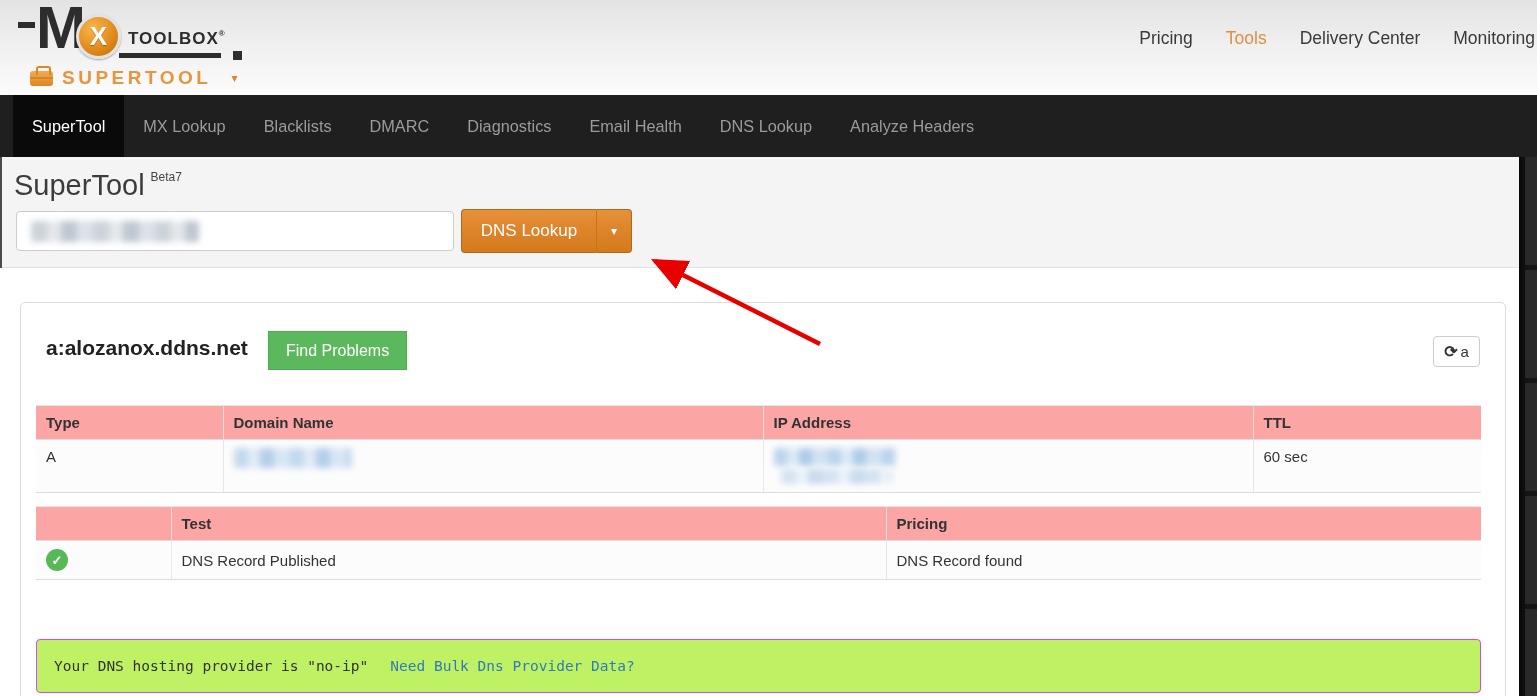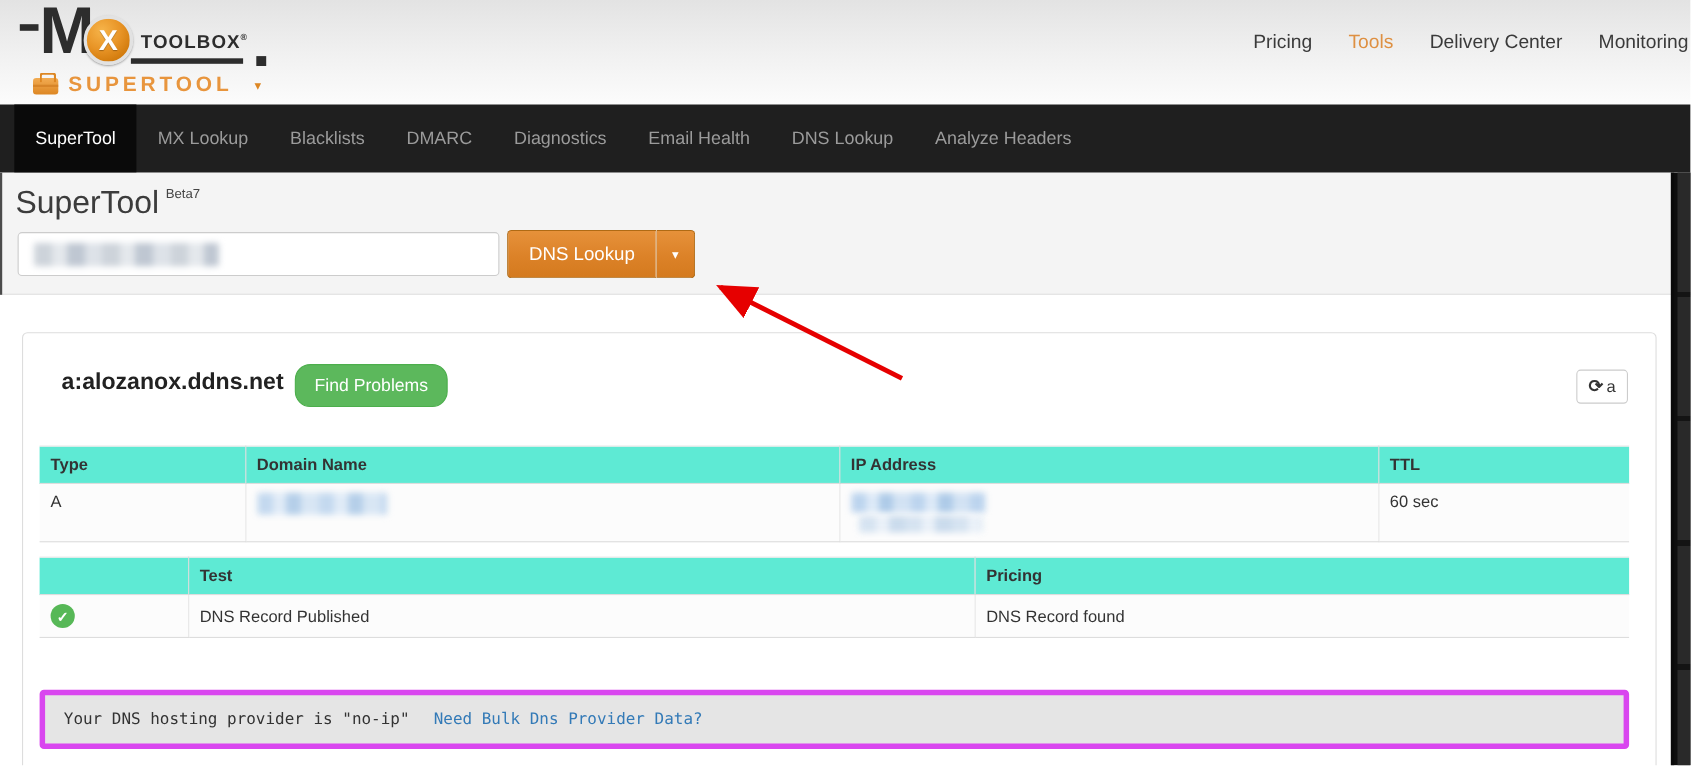--- a/index.html
+++ b/index.html
@@ -65,44 +65,44 @@
   .redact-domain { width:118px; height:20px;
     background:repeating-linear-gradient(90deg,#c4d9ef 0 14px,#e0ebf7 14px 26px,#b5cfe9 26px 40px,#d8e6f4 40px 56px); }
   .redact-ip1 { width:122px; height:18px;
     background:repeating-linear-gradient(90deg,#bcd4ee 0 13px,#dce9f7 13px 25px,#aecbe8 25px 38px,#d2e2f3 38px 54px); }
   .redact-ip2 { width:112px; height:15px; margin:3px 0 0 7px; opacity:.85;
     background:repeating-linear-gradient(90deg,#cfdfef 0 15px,#e7eff8 15px 27px,#c2d6ea 27px 42px); }
 
   
   .result-card { position:absolute; left:20px; top:302px; width:1486px; height:500px; background:#fff;
     border:1px solid #ddd; border-radius:5px; }
-  .card-query { position:absolute; left:35px; top:33px; font-size:21px; font-weight:bold; color:#222; }
+  .card-query { position:absolute; left:25px; top:33px; font-size:21px; font-weight:bold; color:#222; }
   .find-problems { position:absolute; left:247px; top:28px; height:39px; padding:0 17px; font-size:16px;
-    color:#fff; background:#5cb85c; border:1px solid #4cae4c; border-radius:14px; cursor:pointer;
+    color:#fff; background:#5cb85c; border:1px solid #4cae4c; border-radius:0; cursor:pointer;
     font-family:"Liberation Sans", sans-serif; }
   .refresh-btn { position:absolute; right:25px; top:33px; width:47px; height:31px; background:#fff;
     border:1px solid #ccc; border-radius:4px; color:#333; font-size:15px; cursor:pointer;
     display:flex; align-items:center; justify-content:center; gap:3px; font-family:"Liberation Sans", sans-serif; }
   .refresh-btn .glyph { font-size:16px; font-weight:bold; line-height:1; }
 
   table.result-table { position:absolute; left:15px; border-collapse:collapse; table-layout:fixed;
     width:1445px; font-size:15px; color:#333; }
   .records-table { top:102px; }
   .tests-table { top:203px; }
-  .result-table th { background:#5eead4; text-align:left; font-weight:bold; padding:8px 10px;
+  .result-table th { background:#fca5a5; text-align:left; font-weight:bold; padding:8px 10px;
     border-top:1px solid #e7e7e7; border-bottom:1px solid #ddd; border-right:1px solid #ddd; }
   .result-table th:last-child { border-right:none; }
   .result-table td { background:#fcfcfc; padding:8px 10px; vertical-align:middle;
     border-bottom:1px solid #ddd; border-right:1px solid #e7e7e7; }
   .result-table td:last-child { border-right:none; }
   .check-icon { width:22px; height:22px; border-radius:50%; background:#57b857; color:#fff;
     display:flex; align-items:center; justify-content:center; font-size:13px; font-weight:bold; }
 
-  .provider-note { position:absolute; left:15px; top:324px; width:1445px; height:54px; background:#e5e5e5;
-    border:5px solid #d946ef; border-radius:4px; display:flex; align-items:center; padding-left:17px;
+  .provider-note { position:absolute; left:15px; top:336px; width:1445px; height:54px; background:#bef264;
+    border:1px solid #d946ef; border-radius:4px; display:flex; align-items:center; padding-left:17px;
     font-family:"DejaVu Sans Mono","Liberation Mono",monospace; font-size:14.5px; color:#333; }
   .provider-note a { margin-left:22px; color:#337ab7; text-decoration:none; cursor:pointer; }
 
   
   .right-strip { position:absolute; left:1519px; top:157px; width:18px; height:539px; background:#0e0e0e;
     border-left:3px solid #0a0a0a; z-index:5; }
   .right-strip-inner { position:absolute; left:3px; top:0; width:15px; height:539px;
     background:repeating-linear-gradient(180deg,#292929 0 108px,#141414 108px 113px); }
 
   

